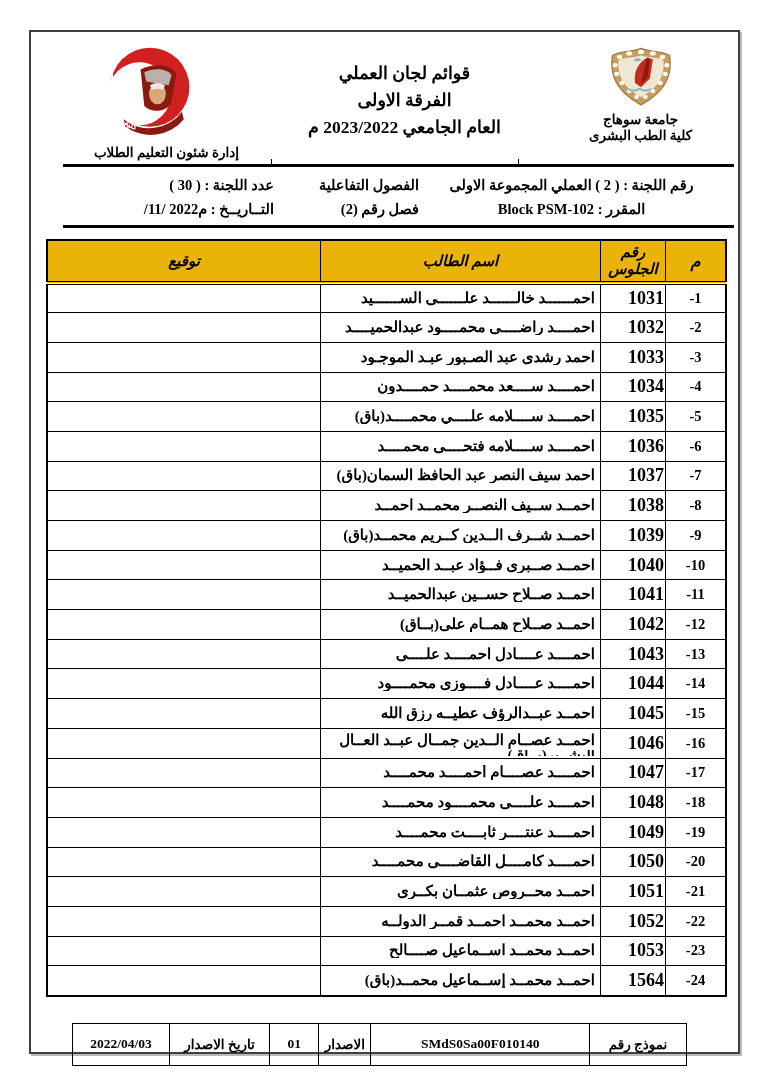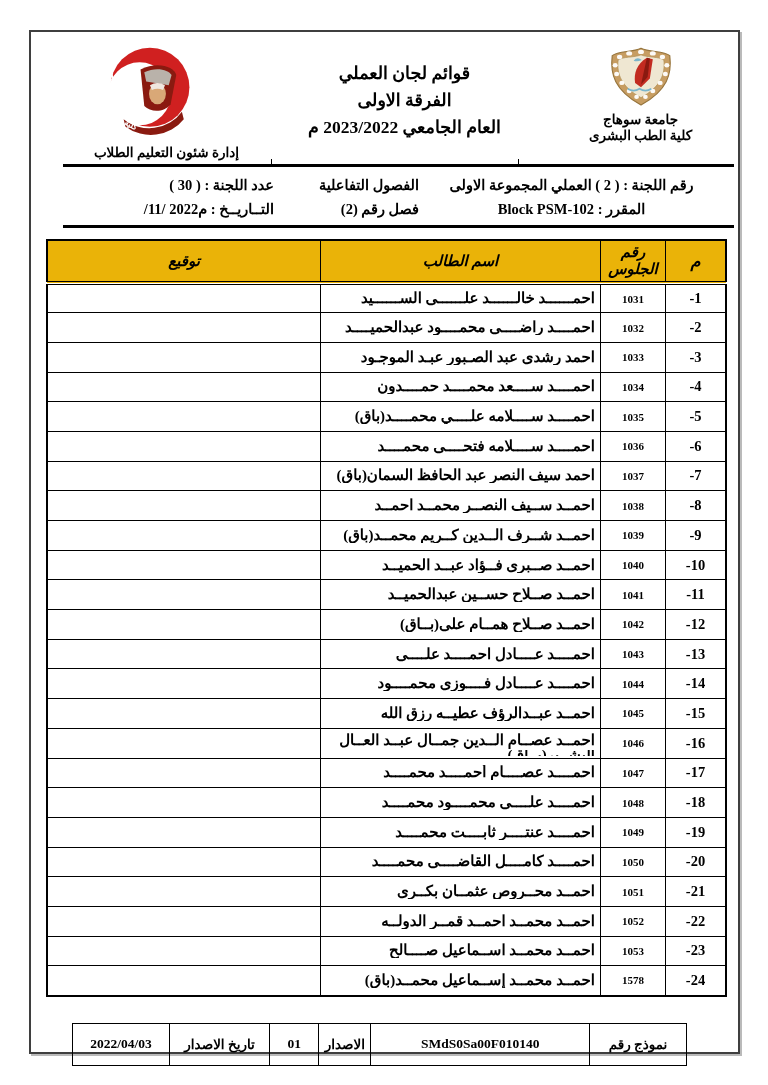--- a/index.html
+++ b/index.html
@@ -46,21 +46,21 @@
   table.students{border:2.5px solid #000;}
   table.students thead th{
     background:#eab308;font-weight:bold;height:38px;
     border-bottom:4px double #000;vertical-align:middle;text-align:center;font-style:italic;
   }
   th.h-sig,th.h-name{font-size:15px;}
   th.h-seat{font-size:15px;line-height:1.12;}
   th.h-serial{font-size:16px;}
   table.students tbody tr{height:29.7px;}
   td.c-serial{text-align:center;font-weight:bold;font-size:14.5px;}
-  td.c-seat{text-align:center;font-weight:bold;font-size:11px;}
+  td.c-seat{text-align:right;font-weight:bold;font-size:18px;}
   td.c-name{padding:0 5px;font-weight:bold;font-size:15px;vertical-align:middle;}
   td.c-name .nm{white-space:nowrap;overflow:hidden;line-height:15px;}
   td.c-name .two{height:26px;overflow:hidden;}
   td.c-name .two .l1{line-height:20px;white-space:nowrap;}
   td.c-name .two .l2{line-height:11px;white-space:nowrap;}
   td.c-sig{background:#fff;}
   
   table.foot{
     direction:rtl;border-collapse:collapse;table-layout:fixed;
     width:615px;margin:26px 51px 0 0;
@@ -425,21 +425,21 @@
       <td class="c-name">
         <div class="nm-wrap">
           <div class="nm">احمــد محمــد اســماعيل صــــالح</div>
 
         </div>
       </td>
       <td class="c-sig"></td>
     </tr>
         <tr>
       <td class="c-serial" dir="ltr">-24</td>
-      <td class="c-seat">1578</td>
+      <td class="c-seat">1564</td>
       <td class="c-name">
         <div class="nm-wrap">
           <div class="nm">احمــد محمــد إســماعيل محمــد(باق)</div>
 
         </div>
       </td>
       <td class="c-sig"></td>
     </tr>
       </tbody>
   </table>

